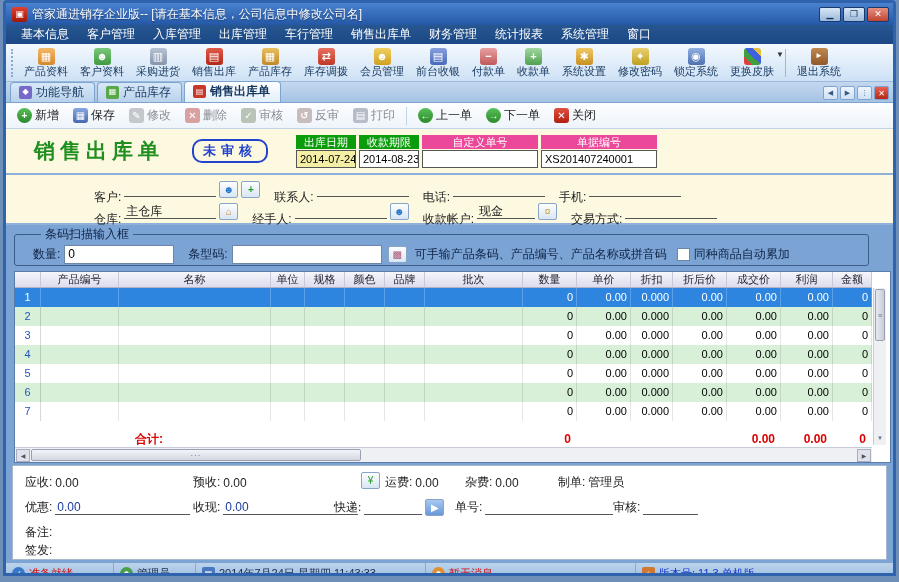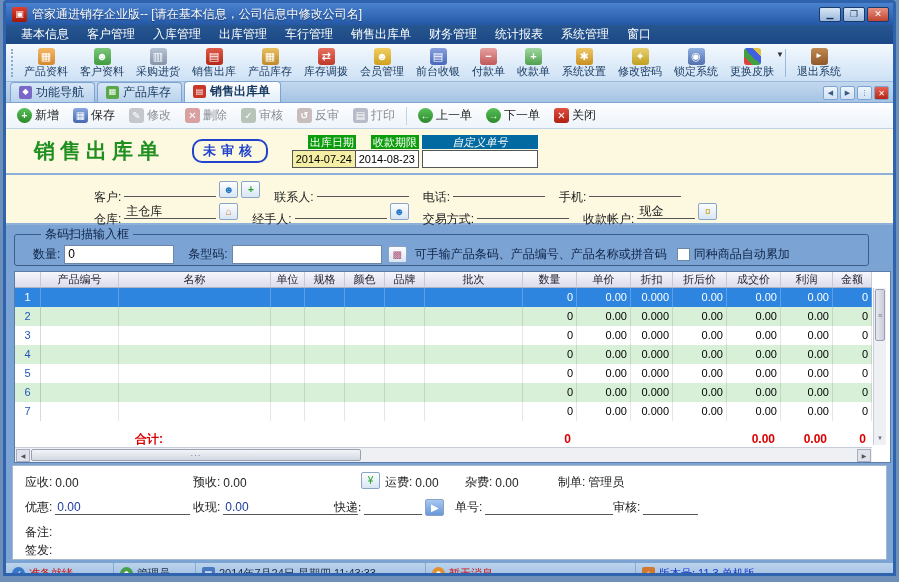--- a/index.html
+++ b/index.html
@@ -80,25 +80,25 @@
   .ic-closebill{background:linear-gradient(#e05040,#b02010);}              .ic-closebill::before{content:"✕";}
   
   .docheader{height:46px;flex:none;background:#fcf9e0;border-bottom:2px solid #8fb0d8;display:flex;align-items:center;padding:0 8px;}
   .doc-title{font-size:21px;font-weight:bold;color:#1f8f1f;letter-spacing:5px;margin-left:20px;white-space:nowrap;}
   .stamp{margin-left:28px;color:#2244cc;border:2px solid #2244cc;border-radius:10px;padding:1px 9px;
          font-size:13px;font-weight:bold;letter-spacing:5px;white-space:nowrap;}
   .docfields{display:flex;gap:3px;margin-left:28px;}
   .docf{display:flex;flex-direction:column;}
   .docf-h{height:14px;font-size:11px;color:#fff;text-align:center;line-height:14px;padding:0 2px;white-space:nowrap;}
   .docf-h.green{background:#0a9c0a;}
-  .docf-h.blue{background:#0369a1;font-style:italic;}
+  .docf-h.blue{background:#ec4899;}
   .docf-v{height:18px;border:1px solid #555;background:#fff;font-size:11px;line-height:17px;padding:0 3px;
           margin-top:1px;white-space:nowrap;overflow:hidden;}
   .docf-v.yellow{background:#f5efa5;}
-  .docf.w58{width:60px;align-items:flex-end;} .docf.w112{width:116px;}
+  .docf.w58{width:60px;} .docf.w112{width:116px;}
   
   .custform{height:50px;flex:none;background:#fcf9e0;border-bottom:2px solid #8fb0d8;padding:3px 0 0 88px;
             font-size:12px;color:#222;}
   .cf-row{display:flex;align-items:center;height:22px;}
   .cf-item{display:flex;align-items:center;margin-right:14px;}
   .cf-label{white-space:nowrap;margin-right:3px;margin-top:16px;}
   .cf-value{display:inline-block;border-bottom:1px solid #555;height:16px;min-width:92px;font-size:12px;
             color:#222;padding:0 2px;white-space:nowrap;}
   .cf-value.short{min-width:58px;}
   .mini-btn{width:19px;height:17px;border:1px solid #8aa4c8;background:linear-gradient(#fdfefe,#d8e6f4);border-radius:2px;
@@ -339,20 +339,24 @@
           <span class="docf-v yellow">2014-07-24</span>
         </span>
         <span class="docf w58">
           <span class="docf-h green">收款期限</span>
           <span class="docf-v ">2014-08-23</span>
         </span>
         <span class="docf w112">
           <span class="docf-h blue">自定义单号</span>
           <span class="docf-v "></span>
         </span>
+        <span class="docf w112">
+          <span class="docf-h blue">单据编号</span>
+          <span class="docf-v ">XS201407240001</span>
+        </span>
       </span>
   </div>
 
   <div class="custform" id="custform">
       <div class="cf-row">
         <span class="cf-item">
           <span class="cf-label">客户:</span>
           <span class="cf-value"></span>
           <span class="mini-btn mb-pick-customer">☻</span>
           <span class="mini-btn mb-add-customer">+</span>
@@ -375,27 +379,27 @@
           <span class="cf-label">仓库:</span>
           <span class="cf-value">主仓库</span>
           <span class="mini-btn mb-pick-warehouse">⌂</span>
         </span>
         <span class="cf-item">
           <span class="cf-label">经手人:</span>
           <span class="cf-value"></span>
           <span class="mini-btn mb-pick-handler">☻</span>
         </span>
         <span class="cf-item">
-          <span class="cf-label">交易方式:</span>
-          <span class="cf-value"></span>
-        </span>
-        <span class="cf-item">
           <span class="cf-label">收款帐户:</span>
           <span class="cf-value short">现金</span>
           <span class="mini-btn mb-pick-account">¤</span>
+        </span>
+        <span class="cf-item">
+          <span class="cf-label">交易方式:</span>
+          <span class="cf-value"></span>
         </span>
       </div>
     </div>
 
   <div class="bcwrap">
     <fieldset class="bc">
       <legend>条码扫描输入框</legend>
       <span>数量:</span>
       <input class="bc-input" style="width: 110px; margin: 0px 14px 0px 4px;" value="0">
       <span>条型码:</span>

